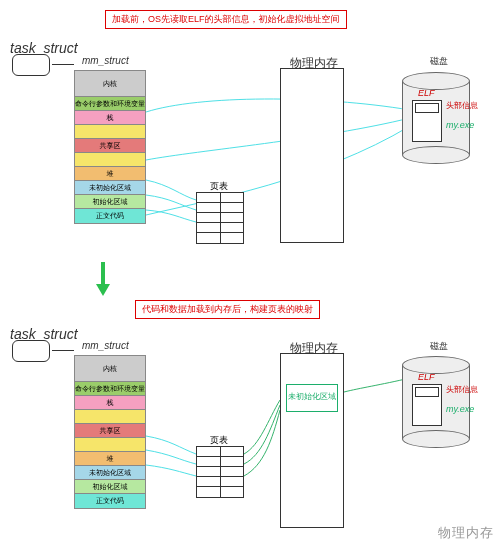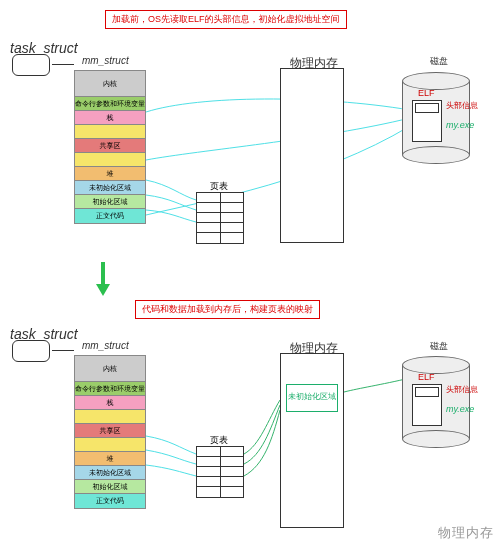--- a/index.html
+++ b/index.html
@@ -140,21 +140,21 @@
   .file-box {
     position: absolute;
     width: 30px; height: 42px;
     border: 1px solid #333;
     background: #fff;
   }
   .file-head {
     position:absolute; top:2px; left:2px; right:2px; height:10px;
     border:1px solid #333;
   }
-  .elf-lbl  { position:absolute; color:#c00; font-size:9px; }
+  .elf-lbl  { position:absolute; color:#c00; font-style:italic; font-size:9px; }
   .head-lbl { position:absolute; color:#c00; font-size:8px; }
   .my-lbl   { position:absolute; color:#1cae6b; font-style:italic; font-size:9px; }
   .arrow-down {
     position: absolute;
     left: 96px; top: 262px;
     width: 14px; height: 34px;
   }
   .arrow-down .shaft {
     position:absolute; left:5px; top:0; width:4px; height:24px; background:#2bbf4e;
   }

